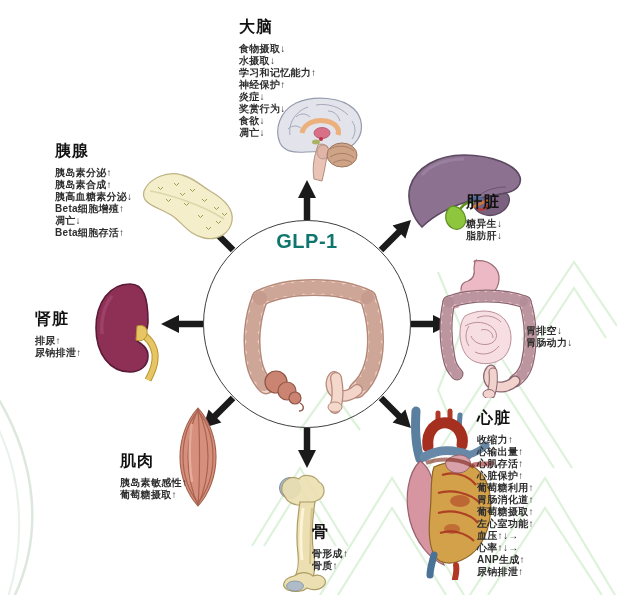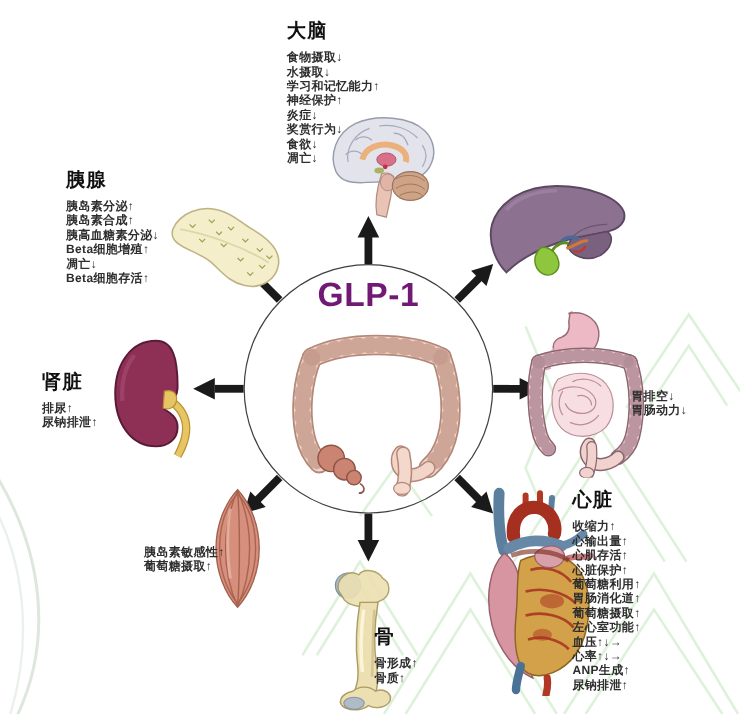--- a/index.html
+++ b/index.html
@@ -6,21 +6,21 @@
   .canvas{position:relative;width:617px;height:595px;background:#ffffff;overflow:hidden;
           font-family:"Liberation Sans","DejaVu Sans",sans-serif;}
   svg.layer{position:absolute;left:0;top:0;}
   .organ-block{position:absolute;white-space:nowrap;}
   .organ-title{font-size:16px;font-weight:700;color:#111;line-height:22px;letter-spacing:1px;}
   .organ-effects{margin-top:5px;font-weight:bold;}
   .effect-line{font-size:10px;line-height:12px;color:#2e2e2e;letter-spacing:.3px;}
   .circle{position:absolute;left:203px;top:220px;width:208px;height:208px;border:1.5px solid #3f3f3f;
           border-radius:50%;box-sizing:border-box;background:transparent;}
   .glp1{position:absolute;left:203px;top:230px;width:208px;text-align:center;
-        font-size:28px;font-weight:700;color:#701a75;letter-spacing:.5px;}
+        font-size:20px;font-weight:700;color:#0f766e;letter-spacing:.5px;}
   .organ-svg{position:absolute;}
 </style>
 </head>
 <body>
 
 <div class="canvas">
 
   <svg class="layer" width="617" height="595" viewBox="0 0 617 595">
     <g fill="none" stroke="#cdecc8" stroke-width="2.2" opacity="0.65">
       <polyline points="252,546 300,468 348,546"></polyline>
@@ -270,20 +270,27 @@
     <div class="organ-effects">
         <div class="effect-line">胰岛素分泌↑</div>
         <div class="effect-line">胰岛素合成↑</div>
         <div class="effect-line">胰高血糖素分泌↓</div>
         <div class="effect-line">Beta细胞增殖↑</div>
         <div class="effect-line">凋亡↓</div>
         <div class="effect-line">Beta细胞存活↑</div>
       </div>
   </div>
 
+  <div class="organ-block" style="left:466px;top:191px">
+    <div class="organ-title">肝脏</div>
+    <div class="organ-effects">
+        <div class="effect-line">糖异生↓</div>
+        <div class="effect-line">脂肪肝↓</div>
+      </div>
+  </div>
 
   <div class="organ-block" style="left:35px;top:308px">
     <div class="organ-title">肾脏</div>
     <div class="organ-effects">
         <div class="effect-line">排尿↑</div>
         <div class="effect-line">尿钠排泄↑</div>
       </div>
   </div>
 
   <div class="organ-block" style="left:526px;top:320px">
@@ -305,20 +312,21 @@
         <div class="effect-line">葡萄糖摄取↑</div>
         <div class="effect-line">左心室功能↑</div>
         <div class="effect-line">血压↑↓→</div>
         <div class="effect-line">心率↑↓→</div>
         <div class="effect-line">ANP生成↑</div>
         <div class="effect-line">尿钠排泄↑</div>
       </div>
   </div>
 
   <div class="organ-block" style="left:120px;top:450px">
+    <div class="organ-title">肌肉</div>
     <div class="organ-effects">
         <div class="effect-line">胰岛素敏感性↑</div>
         <div class="effect-line">葡萄糖摄取↑</div>
       </div>
   </div>
 
   <div class="organ-block" style="left:312px;top:521px">
     <div class="organ-title">骨</div>
     <div class="organ-effects">
         <div class="effect-line">骨形成↑</div>

